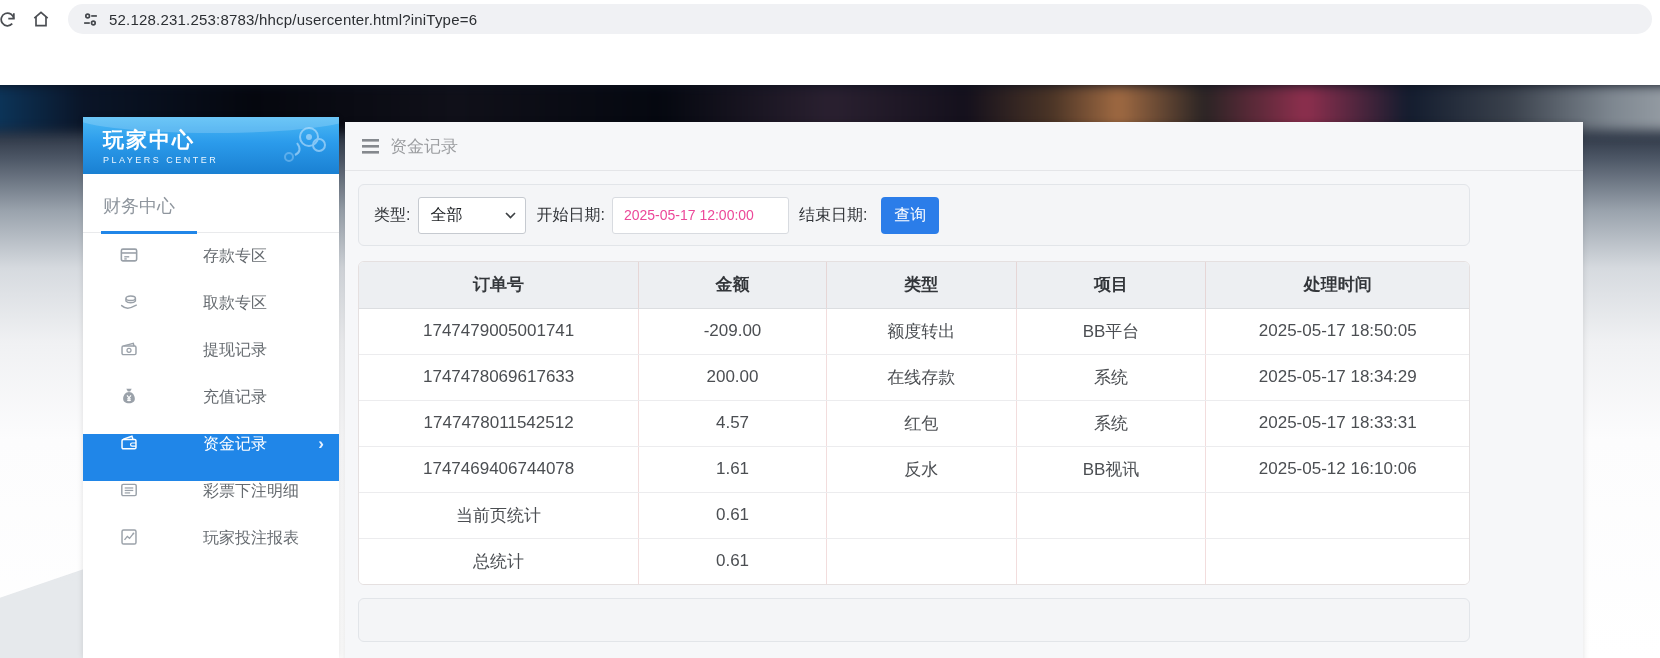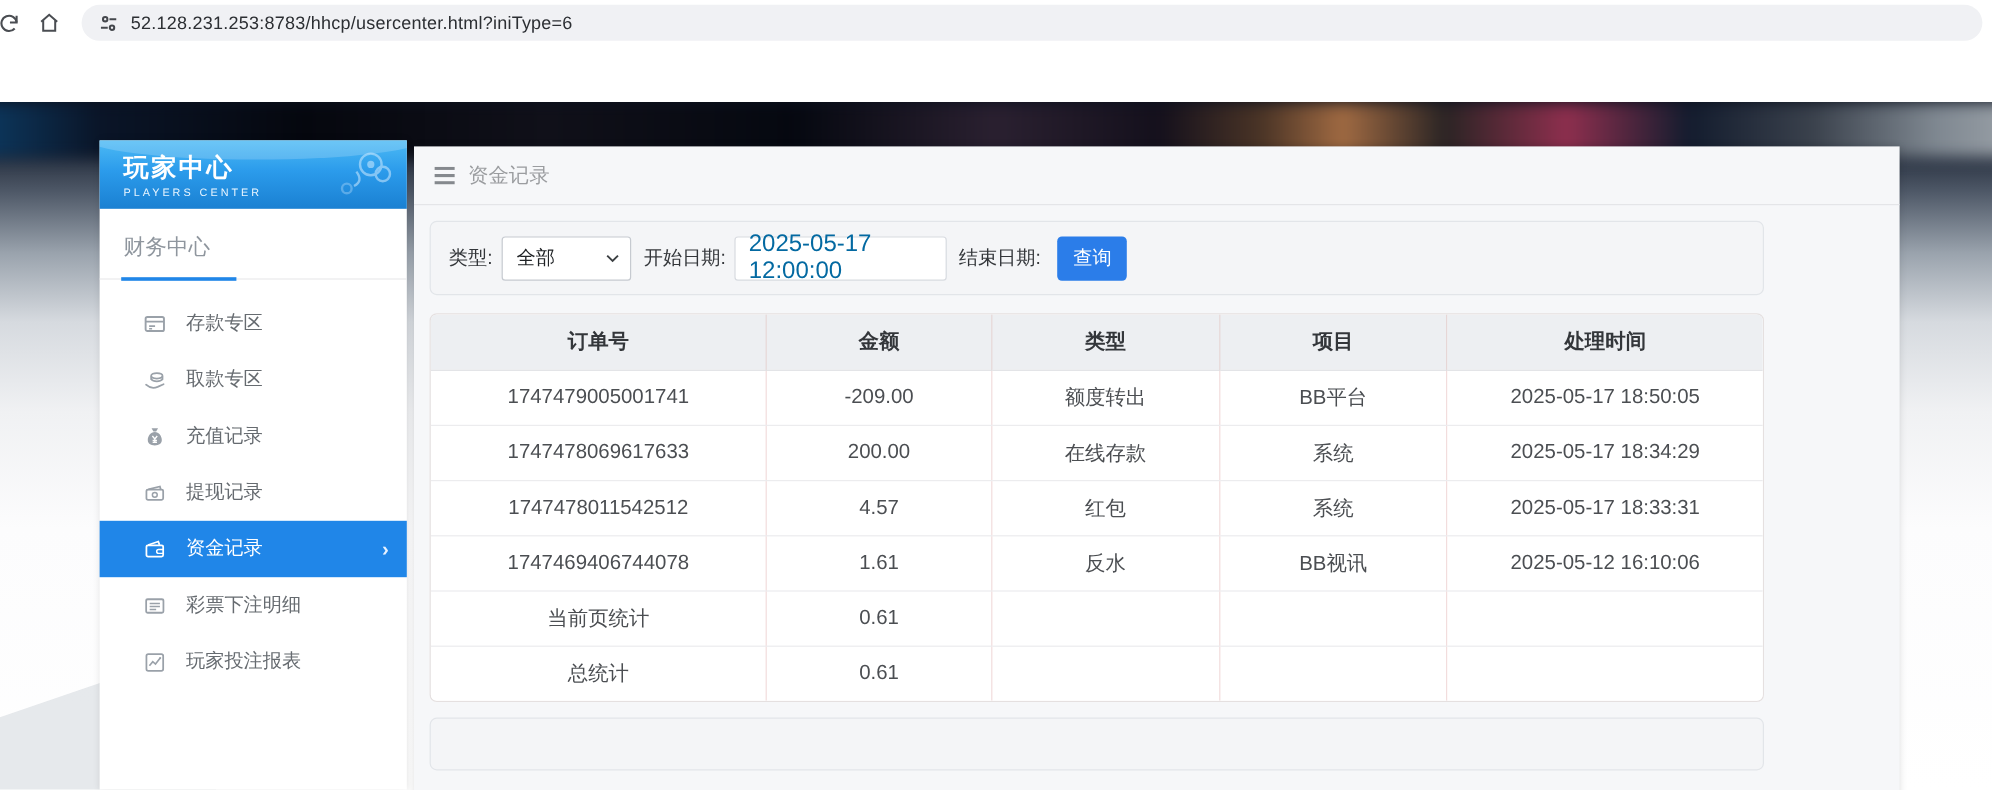--- a/index.html
+++ b/index.html
@@ -38,22 +38,22 @@
   .sidebar-header .shine { position:absolute; top:-18px; left:-10px; width:280px; height:34px;
     background:rgba(255,255,255,.18); border-radius:50%; }
   .sb-title { position:relative; color:#fff; font-size:21px; font-weight:bold; letter-spacing:2px; }
   .sb-sub { position:relative; color:#eaf6ff; font-size:9px; letter-spacing:2.5px; margin-top:1px; }
   .gamepad { position:absolute; right:12px; top:6px; opacity:.55; }
   .sidebar-section { position:relative; padding:20px 20px 14px 20px; color:#8f969e;
     font-size:18px; border-bottom:1px solid #e9eaec; }
   .sidebar-section .accent-underline { position:absolute; left:18px; bottom:-2px;
     width:96px; height:3px; background:#2086e8; }
   .sidebar-menu { padding-top:13px; }
-  .menu-item { position:relative; height:47px; display:flex; align-items:center;
-    padding-left:37px; cursor:pointer; color:#666b70; font-size:16px; }
+  .menu-item { position:relative; height:47px; display:flex; 
+    padding-left:37px; cursor:pointer; color:#666b70; font-size:16px;gap:48px; }
   .menu-item .mi-icon { width:18px; height:18px; color:#9aa1a9; display:flex; flex:0 0 auto; }
   .menu-item .mi-icon svg { width:18px; height:18px; }
   .menu-item .mi-label { margin-left:17px; }
   .menu-item .chevron { display:none; position:absolute; right:15px; font-size:17px; font-weight:bold; }
   .menu-item.active { background:#2086e8; color:#fff; }
   .menu-item.active .mi-icon { color:#fff; }
   .menu-item.active .chevron { display:block; color:#e8f2ff; }
 
   
   .main { position:absolute; left:345px; top:122px; width:1238px; height:560px;
@@ -65,21 +65,21 @@
   .filter-panel { margin:13px 0 0 13px; width:1112px; height:62px; background:#f4f5f7;
     border:1px solid #e2e5e9; border-radius:6px; display:flex; align-items:center;
     padding:0 15px; }
   .f-label { font-size:16px; color:#33363a; flex:0 0 auto; }
   .select { width:108px; height:37px; background:#fff; border:1px solid #c6cad0; border-radius:3px;
     margin-left:8px; display:flex; align-items:center; justify-content:space-between;
     padding:0 9px 0 11px; font-size:16px; color:#202326; cursor:pointer; }
   .select .caret { display:flex; color:#3c4043; }
   .f-label.ml { margin-left:10px; }
   .tinput { width:177px; height:37px; background:#fff; border:1px solid #d8dbe0; border-radius:3px;
-    margin-left:7px; display:flex; align-items:center; padding:0 11px; font-size:20px; color:#0369a1; }
+    margin-left:7px; display:flex; align-items:center; padding:0 11px; font-size:14px; color:#ec4899; }
   .query-btn { margin-left:14px; min-width:57px; height:37px; background:#2b7de9; color:#fff;
     border:none; border-radius:4px; font-size:16px; padding:0 13px; cursor:pointer;
     font-family:inherit; }
 
   .table-panel { margin:15px 0 0 13px; width:1112px; background:#fff;
     border:1px solid #e5e0e0; border-radius:6px; overflow:hidden; }
   table { width:100%; border-collapse:collapse; table-layout:fixed; }
   col.c1{width:25.2%} col.c2{width:16.9%} col.c3{width:17.1%} col.c4{width:17.1%} col.c5{width:23.7%}
   th { height:46px; background:#edeff2; color:#33363a; font-size:17px; font-weight:bold;
     border-right:1px solid #e6d6d6; border-bottom:1px solid #dcdee1; text-align:center; }
@@ -166,39 +166,39 @@
             <path d="M5.3 4.9v2.3c.8 1 2.3 1.5 4.2 1.5s3.4-.5 4.2-1.5V4.9"></path>
             <path d="M1.5 11.2c2.4 2.2 5.6 2.8 8.6 1.6l4.4-2" stroke-linecap="round"></path>
           </svg>
         </span>
         <span class="mi-label">取款专区</span>
 
       </div>
 
       <div class="menu-item">
         <span class="mi-icon">
+          <svg viewBox="0 0 16 16" fill="none" stroke="currentColor" stroke-width="1.3">
+            <path d="M3.2 5.2 11.8 3l.7 2.6"></path>
+            <rect x="1.8" y="5.4" width="12.4" height="7.6" rx="1.2"></rect>
+            <circle cx="8" cy="9.2" r="1.8" stroke-width="1.1"></circle>
+          </svg>
+        </span>
+        <span class="mi-label">提现记录</span>
+
+      </div>
+
+      <div class="menu-item">
+        <span class="mi-icon">
           <svg viewBox="0 0 16 16">
             <path d="M5.6 1.6h4.8L9 4H7z" fill="currentColor"></path>
             <path d="M8 4.4c-3.1 0-5.2 3-5.2 6 0 2.6 2 4 5.2 4s5.2-1.4 5.2-4c0-3-2.1-6-5.2-6z" fill="currentColor"></path>
             <path d="M6.2 7.4 8 9.6l1.8-2.2M8 9.6v3M6.4 10.6h3.2M6.4 12h3.2" stroke="#fff" stroke-width="1" fill="none"></path>
           </svg>
         </span>
         <span class="mi-label">充值记录</span>
-
-      </div>
-
-      <div class="menu-item">
-        <span class="mi-icon">
-          <svg viewBox="0 0 16 16" fill="none" stroke="currentColor" stroke-width="1.3">
-            <path d="M3.2 5.2 11.8 3l.7 2.6"></path>
-            <rect x="1.8" y="5.4" width="12.4" height="7.6" rx="1.2"></rect>
-            <circle cx="8" cy="9.2" r="1.8" stroke-width="1.1"></circle>
-          </svg>
-        </span>
-        <span class="mi-label">提现记录</span>
 
       </div>
 
       <div class="menu-item active">
         <span class="mi-icon">
           <svg viewBox="0 0 16 16" fill="none" stroke="currentColor" stroke-width="1.3">
             <path d="M3 4.6 10.6 2l.9 2.5"></path>
             <rect x="1.8" y="4.8" width="12.4" height="8.4" rx="1.2"></rect>
             <path d="M14.2 8h-3.4a1.4 1.4 0 0 0 0 2.8h3.4" stroke-width="1.1"></path>
           </svg>

